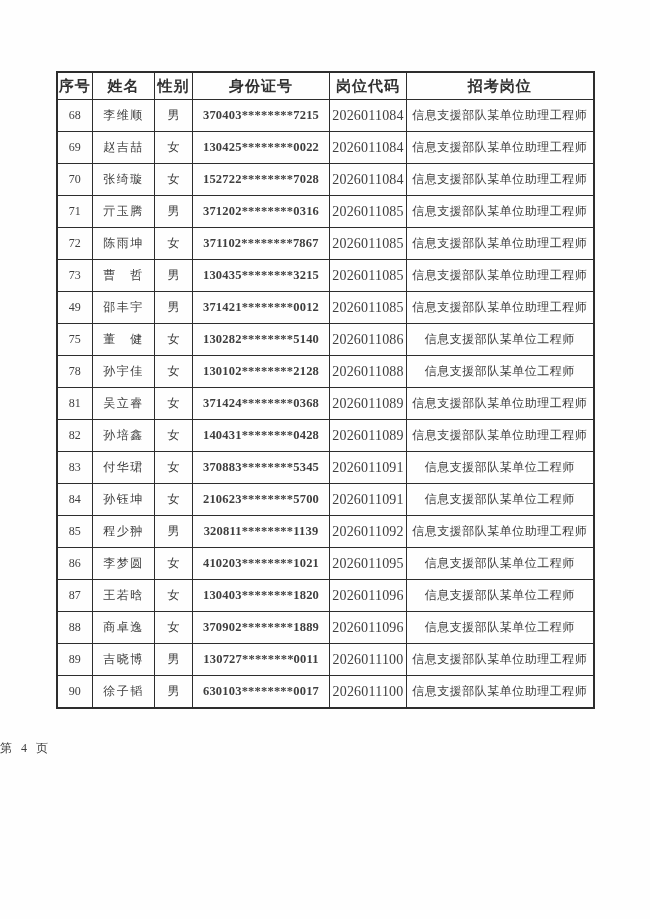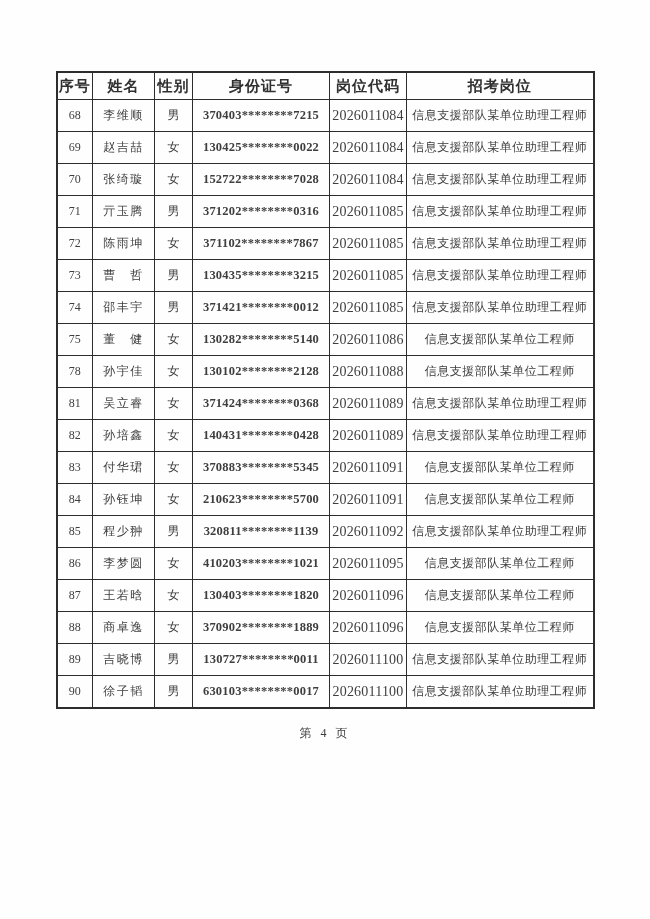--- a/index.html
+++ b/index.html
@@ -51,22 +51,22 @@
   td {
     height: 31px;
     font-size: 12px;
     color: #3e3e3e;
   }
   td.name  { letter-spacing: 1.5px; }
   td.id    { font-size: 12.5px; letter-spacing: 0.2px; font-weight: bold; }
   td.code  { font-size: 14px; letter-spacing: 0.2px; }
   td.title { font-size: 12px; letter-spacing: 0.5px; }
   .page-footer {
-    margin-top: 16px;
-    text-align: center;
+    margin-top: 31px;
+    text-align: left;
     font-size: 12px;
     letter-spacing: 3px;
     color: #3c3c3c;
   }
 </style>
 </head>
 <body>
 
 <div class="sheet">
   <table class="roster">
@@ -131,21 +131,21 @@
         </tr>
         <tr>
           <td class="no">73</td>
           <td class="name">曹　哲</td>
           <td class="sex">男</td>
           <td class="id">130435********3215</td>
           <td class="code">2026011085</td>
           <td class="title">信息支援部队某单位助理工程师</td>
         </tr>
         <tr>
-          <td class="no">74</td>
+          <td class="no">49</td>
           <td class="name">邵丰宇</td>
           <td class="sex">男</td>
           <td class="id">371421********0012</td>
           <td class="code">2026011085</td>
           <td class="title">信息支援部队某单位助理工程师</td>
         </tr>
         <tr>
           <td class="no">75</td>
           <td class="name">董　健</td>
           <td class="sex">女</td>

